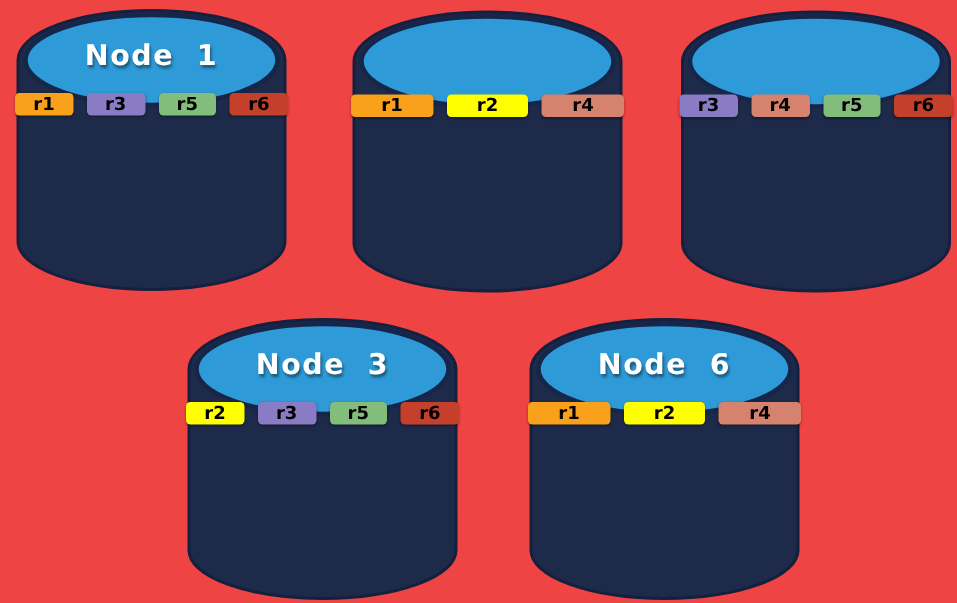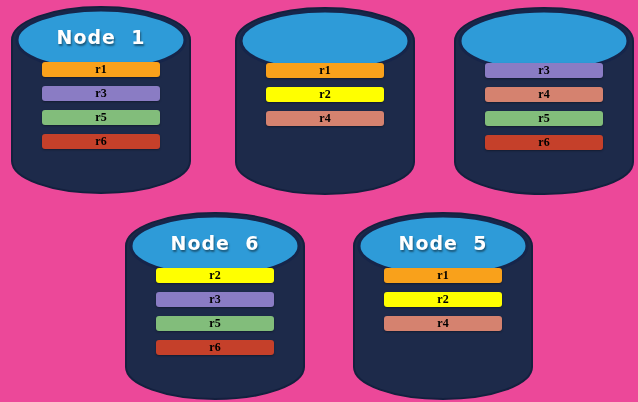--- a/index.html
+++ b/index.html
@@ -1,36 +1,36 @@
 <!DOCTYPE html>
 <html><head>
 <meta charset="utf-8">
 <style>
   html,body { margin:0; padding:0; background:#ffffff; }
   #canvas {
-    position:relative; width:638px; height:402px; background:#ec4899;
+    position:relative; width:638px; height:402px; background:#ef4444;
     font-family:"DejaVu Sans","Liberation Sans",sans-serif; overflow:hidden;
   }
   .node { position:absolute; width:182px; height:194px; }
   .pos-0 { left:10px;  top:3px;   }
   .pos-1 { left:234px; top:4px;   }
   .pos-2 { left:453px; top:4px;   }
   .pos-3 { left:124px; top:209px; }
   .pos-4 { left:352px; top:209px; }
   .cyl { position:absolute; left:0; top:0; width:182px; height:194px; }
   .cyl path    { stroke:#14203E; stroke-width:2; }
   .cyl ellipse { stroke:#16254A; stroke-width:3; }
   .node-title {
     position:absolute; top:23px; left:0; right:0; text-align:center;
     color:#ffffff; font-weight:bold; font-size:19px; letter-spacing:1px;
     white-space:pre; text-shadow:1px 2px 2px rgba(0,0,0,0.45);
   }
   .bars {
     position:absolute; top:59px; left:0; right:0;
-    display:flex; flex-direction:column; align-items:center; gap:9px;font-family:Liberation Serif, serif;
+    display:flex; flex-direction:row; align-items:center; gap:9px;
   }
   .bar {
     width:118px; height:15px; border-radius:3px;
     text-align:center; font-size:12px; font-weight:bold; line-height:15px;
     color:#000000; box-shadow:0 1px 2px rgba(0,0,0,0.35);
   }
 </style>
 </head>
 <body>
 
@@ -73,35 +73,35 @@
       <div class="bar" style="background: rgb(130, 189, 123);">r5</div>
       <div class="bar" style="background: rgb(197, 64, 42);">r6</div>
     </div>
   </div>
 
   <div class="node pos-3">
     <svg class="cyl" viewBox="0 0 182 194">
       <path d="M2,37 L2,158 A89,32 0 0 0 180,158 L180,37 A89,33 0 0 0 2,37 Z" fill="#1D2A4A"></path>
       <ellipse cx="91" cy="37" rx="84" ry="30" fill="#2E9BD8"></ellipse>
     </svg>
-    <div class="node-title">Node  6</div>
+    <div class="node-title">Node  3</div>
     <div class="bars">
       <div class="bar" style="background: rgb(255, 255, 0);">r2</div>
       <div class="bar" style="background: rgb(138, 124, 196);">r3</div>
       <div class="bar" style="background: rgb(130, 189, 123);">r5</div>
       <div class="bar" style="background: rgb(197, 64, 42);">r6</div>
     </div>
   </div>
 
   <div class="node pos-4">
     <svg class="cyl" viewBox="0 0 182 194">
       <path d="M2,37 L2,158 A89,32 0 0 0 180,158 L180,37 A89,33 0 0 0 2,37 Z" fill="#1D2A4A"></path>
       <ellipse cx="91" cy="37" rx="84" ry="30" fill="#2E9BD8"></ellipse>
     </svg>
-    <div class="node-title">Node  5</div>
+    <div class="node-title">Node  6</div>
     <div class="bars">
       <div class="bar" style="background: rgb(249, 161, 27);">r1</div>
       <div class="bar" style="background: rgb(255, 255, 0);">r2</div>
       <div class="bar" style="background: rgb(213, 130, 111);">r4</div>
     </div>
   </div>
 
 </div>
 
 </body></html>

